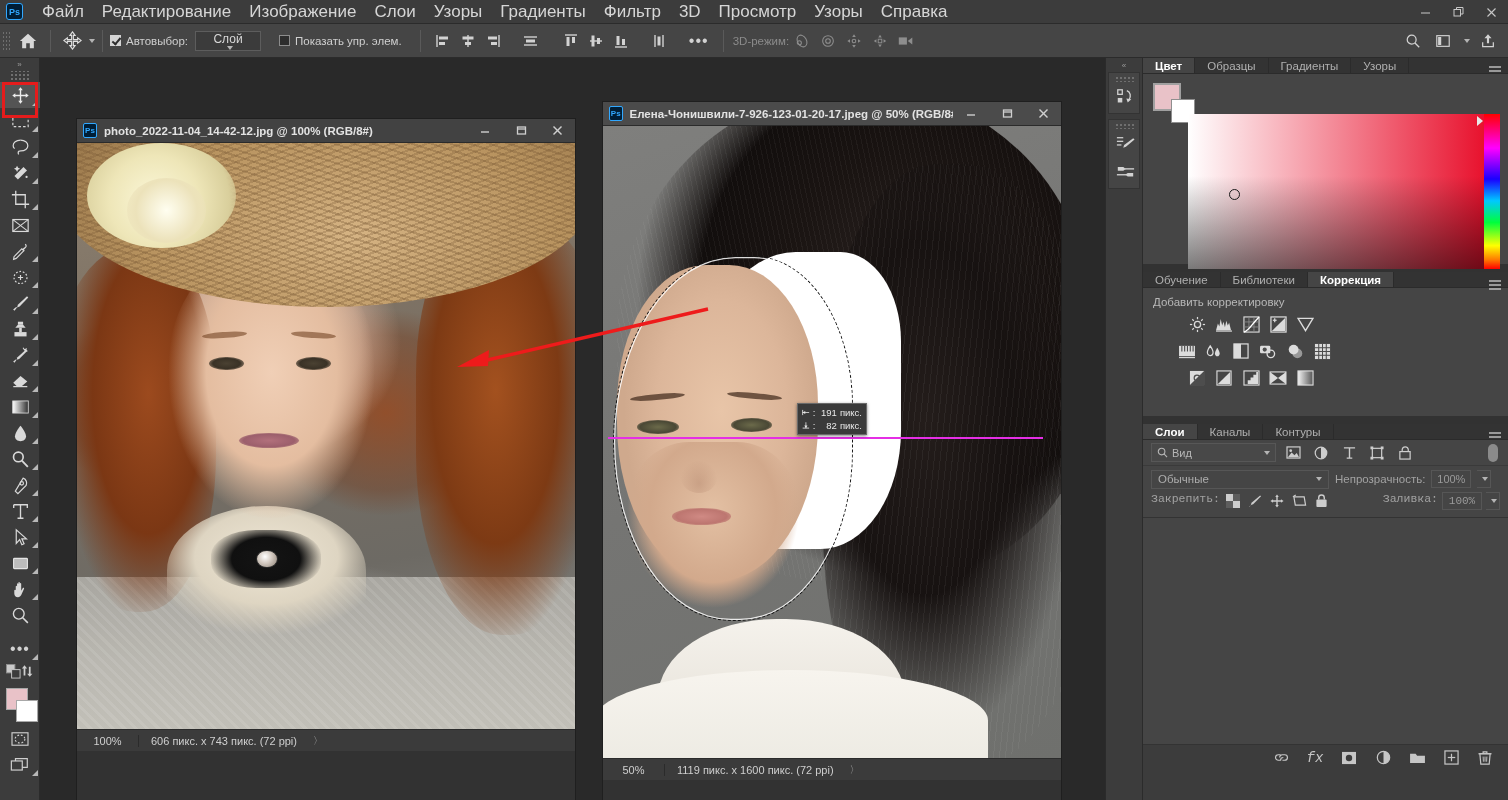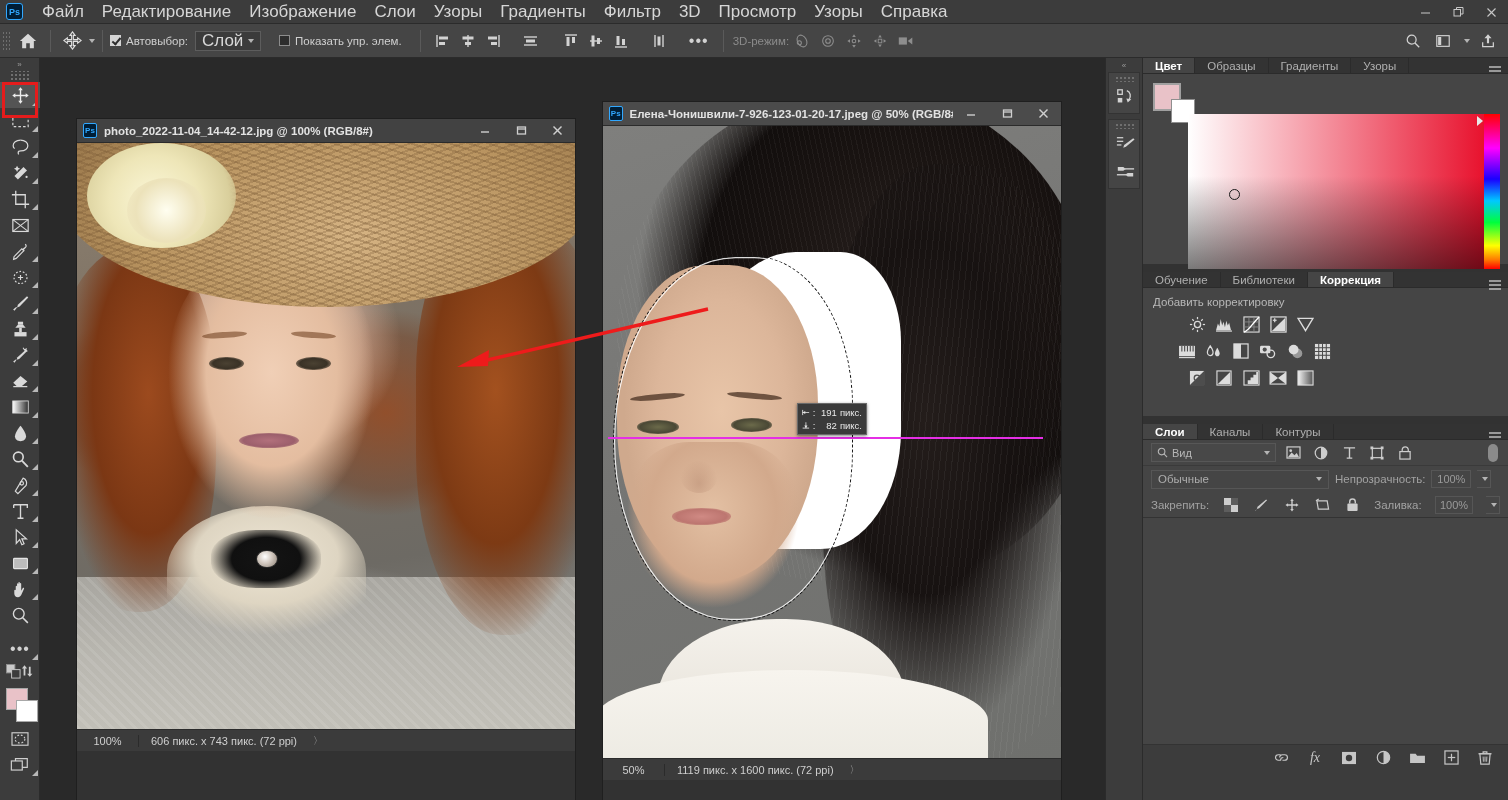--- a/index.html
+++ b/index.html
@@ -62,22 +62,22 @@
     width:11px;height:11px;border:1px solid #8c8c8c;background:#2d2d2d;
     margin-right:5px;display:inline-block;vertical-align:middle;position:relative;
   }
   .opt-cb.checked{background:#d4d4d4;border-color:#d4d4d4;}
   .opt-cb.checked:after{
     content:"";position:absolute;left:3px;top:0px;width:3px;height:7px;
     border:solid #2d2d2d;border-width:0 2px 2px 0;transform:rotate(40deg);
   }
   .opt-select{
     height:20px;min-width:66px;background:#3b3b3b;border:1px solid #5d5d5d;
-    color:#d8d8d8;font-size:17px;display:flex;align-items:center;
-    padding:0 6px;justify-content:space-between;margin-left:7px;
+    color:#d8d8d8;font-size:12px;display:flex;align-items:center;
+    padding:0 6px;justify-content:space-between;margin-left:7px;flex-direction:column;
   }
   .align-grp{display:flex;align-items:center;gap:1px;margin-left:3px;}
   .align-btn{
     width:24px;height:24px;display:flex;align-items:center;justify-content:center;color:#d2d2d2;
   }
   .dots{color:#d2d2d2;font-size:16px;letter-spacing:1px;line-height:10px;}
   .opt-3d{color:#8b8b8b;font-size:11.5px;margin-left:2px;}
   .opt3d-btn{width:26px;height:24px;display:flex;align-items:center;justify-content:center;color:#8d8d8d;}
   .opt-right{position:absolute;right:8px;display:flex;align-items:center;gap:6px;}
 
@@ -336,21 +336,21 @@
     flex:0 0 178px;height:19px;background:#454545;border:1px solid #565656;
     display:flex;align-items:center;padding:0 6px;color:#adadad;font-size:11.5px;
   }
   .lp-blend .cv{margin-left:auto;}
   .lp-lbl{color:#a2a2a2;font-size:11.5px;white-space:nowrap;}
   .lp-num{
     width:40px;height:18px;background:#454545;border:1px solid #565656;color:#9a9a9a;
     font-size:11px;display:flex;align-items:center;justify-content:center;
   }
   .lp-numcv{width:14px;height:18px;background:#454545;border:1px solid #565656;border-left:0;display:flex;align-items:center;justify-content:center;}
-  .lp-row3{display:flex;align-items:center;height:26px;padding:0 8px;gap:13px;border-bottom:1px solid #333;}
+  .lp-row3{display:flex;align-items:flex-start;height:26px;padding:0 8px;gap:4px;border-bottom:1px solid #333;font-family:Liberation Mono, monospace;}
   .lp-lock{width:18px;height:18px;display:flex;align-items:center;justify-content:center;color:#c9c9c9;}
   .lp-list{position:absolute;left:0;right:0;top:84px;bottom:26px;background:#3c3c3c;}
   .lp-item{
     display:flex;align-items:center;height:38px;background:#4e4e4e;padding:0 8px;gap:8px;
     border-bottom:1px solid #333;
   }
   .lp-eye{width:18px;display:flex;align-items:center;justify-content:center;color:#d8d8d8;}
   .lp-thumb{
     width:32px;height:32px;border:1px solid #8c8c8c;position:relative;overflow:hidden;background:#888;
   }
@@ -1214,21 +1214,21 @@
 
 
         <div class="lp-bottom">
           <div class="lp-bi">
             <svg width="17" height="11" viewBox="0 0 18 12">
                 <path d="M7 6 A3 3 0 0 1 10 3 L12.5 3 A3 3 0 0 1 12.5 9 L10 9" fill="none" stroke="#c6c6c6" stroke-width="1.3"></path>
                 <path d="M11 6 A3 3 0 0 0 8 9 L5.5 9 A3 3 0 0 1 5.5 3 L8 3" fill="none" stroke="#c6c6c6" stroke-width="1.3"></path>
               </svg>
           </div>
           <div class="lp-bi">
-            <span style="font-family:Liberation Serif, serif;font-style:italic;font-size:14px;color:#c6c6c6">fx</span>
+            <span style="font-family:Liberation Mono, monospace;font-style:italic;font-size:14px;color:#c6c6c6">fx</span>
           </div>
           <div class="lp-bi">
             <svg width="16" height="14" viewBox="0 0 17 15">
                 <rect x="1" y="1" width="15" height="13" fill="#c6c6c6"></rect>
                 <circle cx="8.5" cy="7.5" r="3.4" fill="#3c3c3c"></circle>
               </svg>
           </div>
           <div class="lp-bi">
             <svg width="15" height="15" viewBox="0 0 16 16">
                 <circle cx="8" cy="8" r="6.6" fill="none" stroke="#c6c6c6" stroke-width="1.3"></circle>

